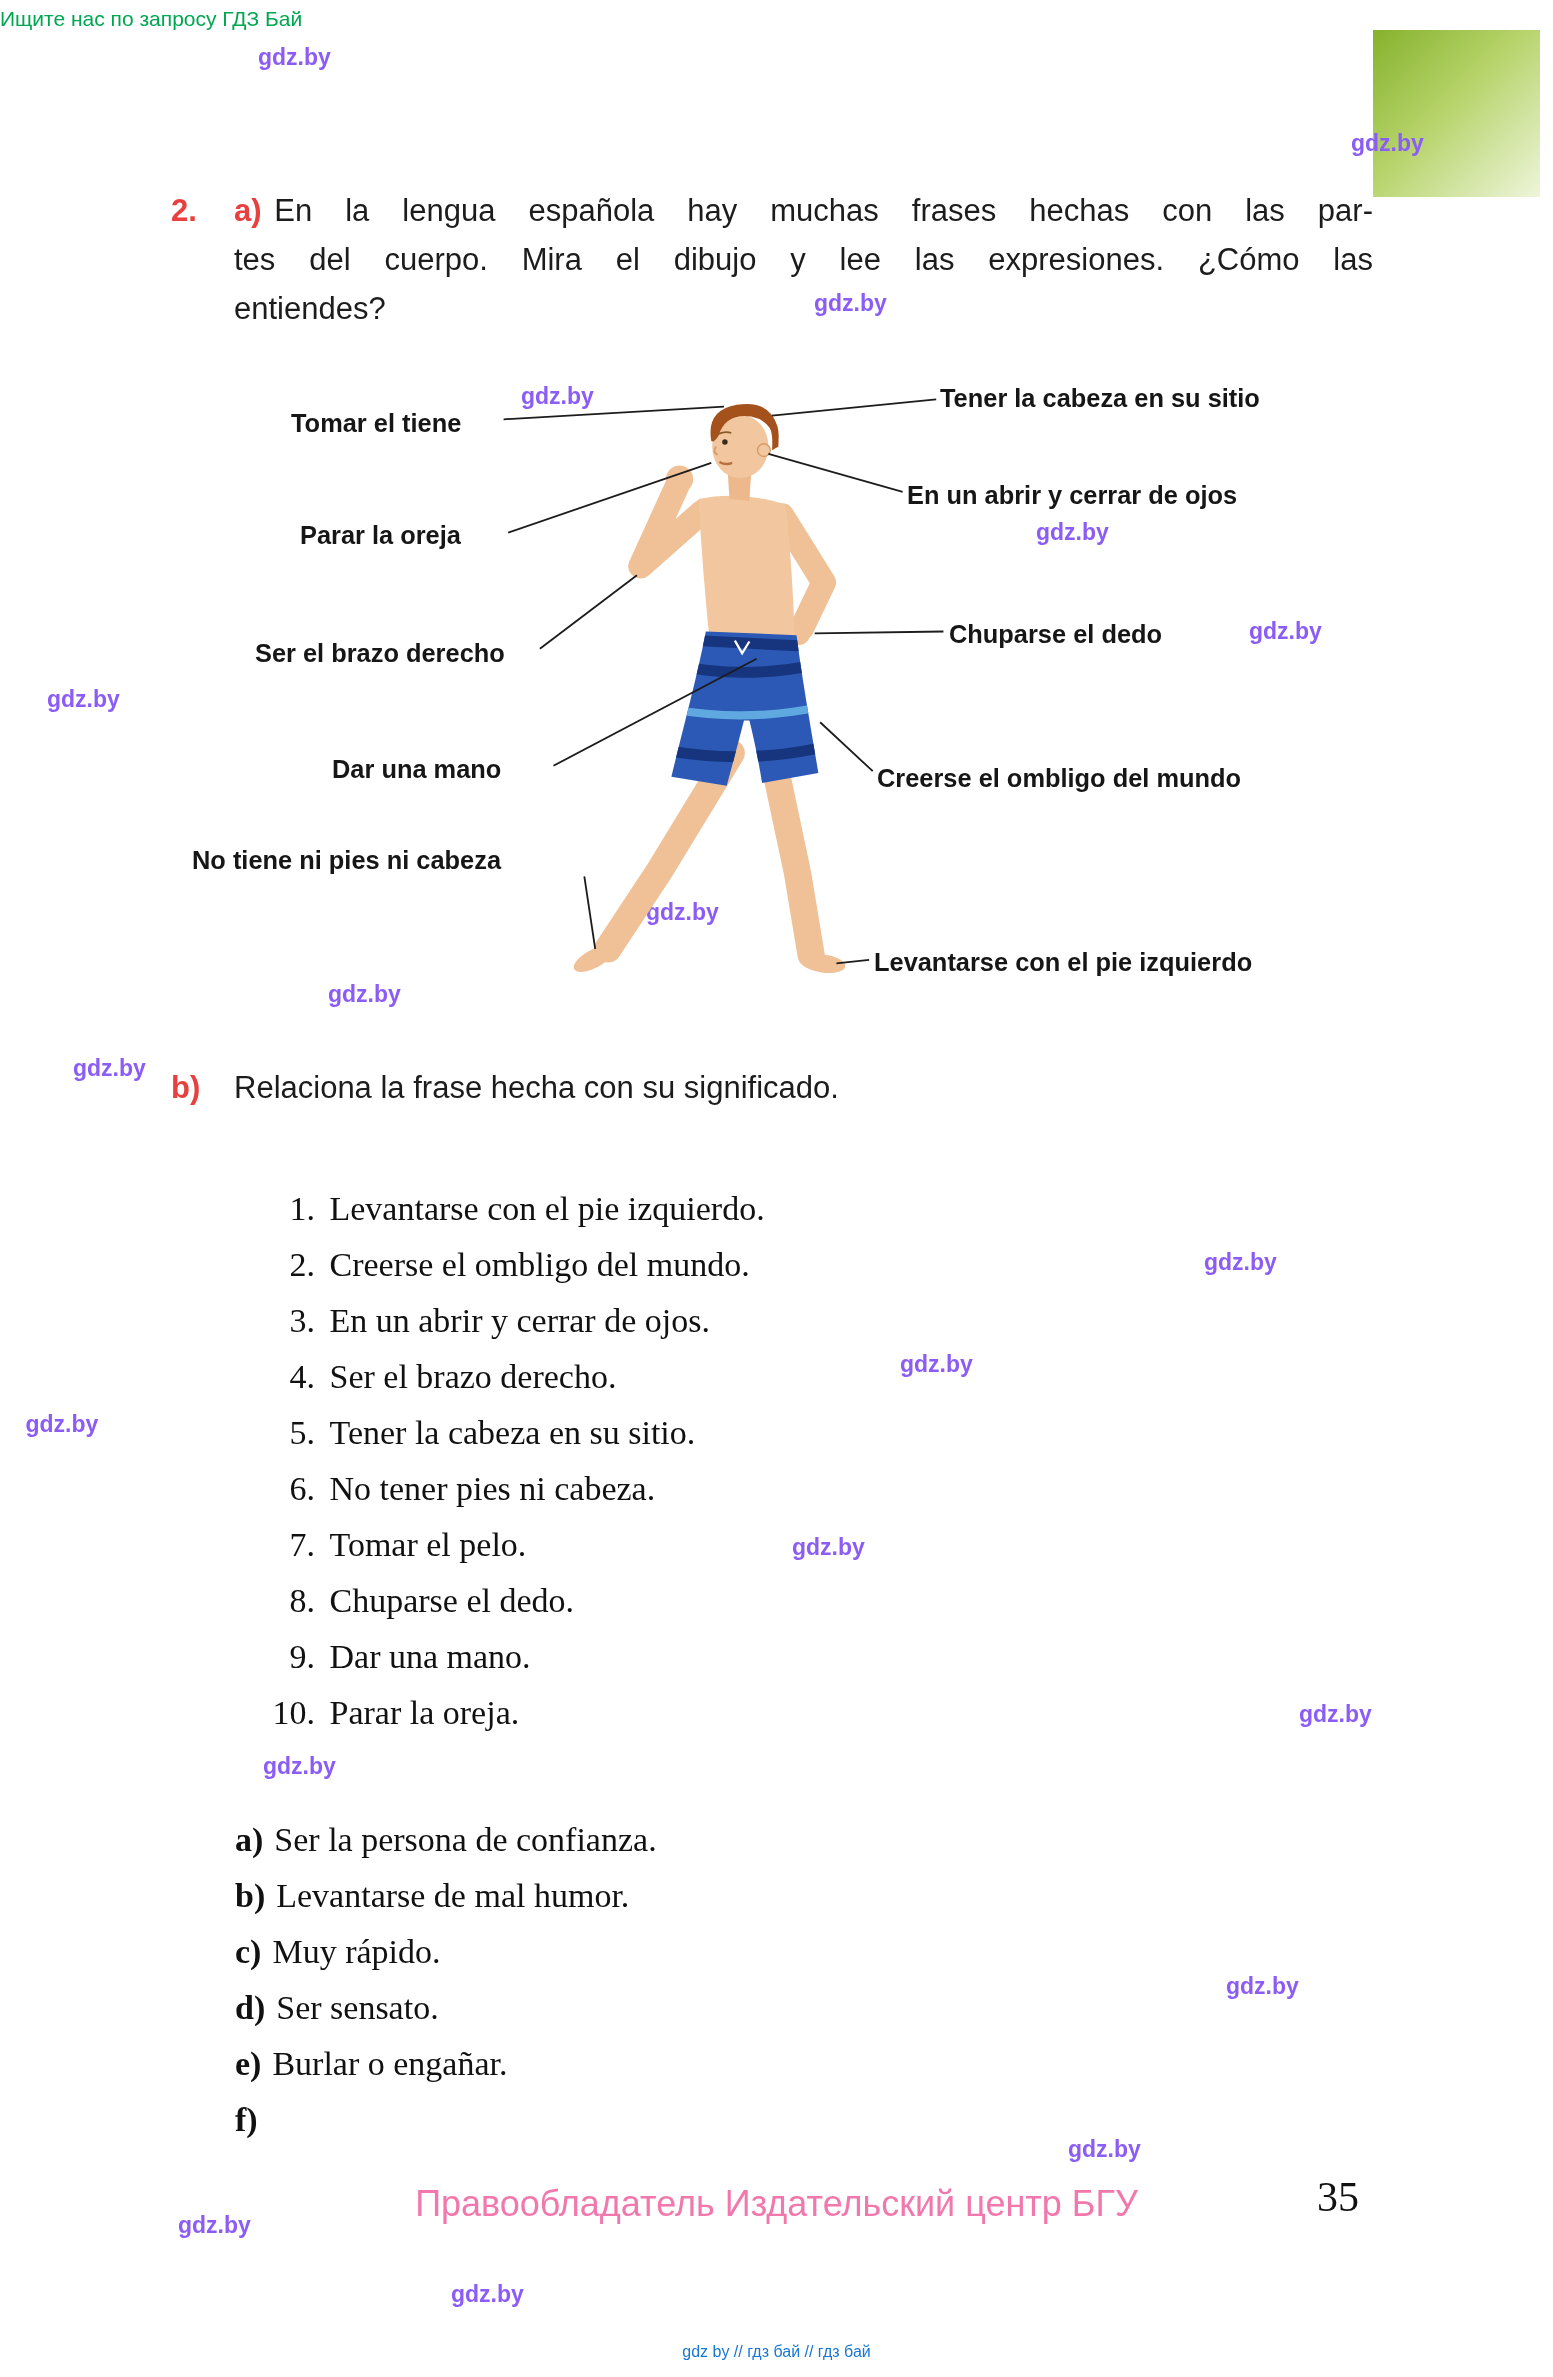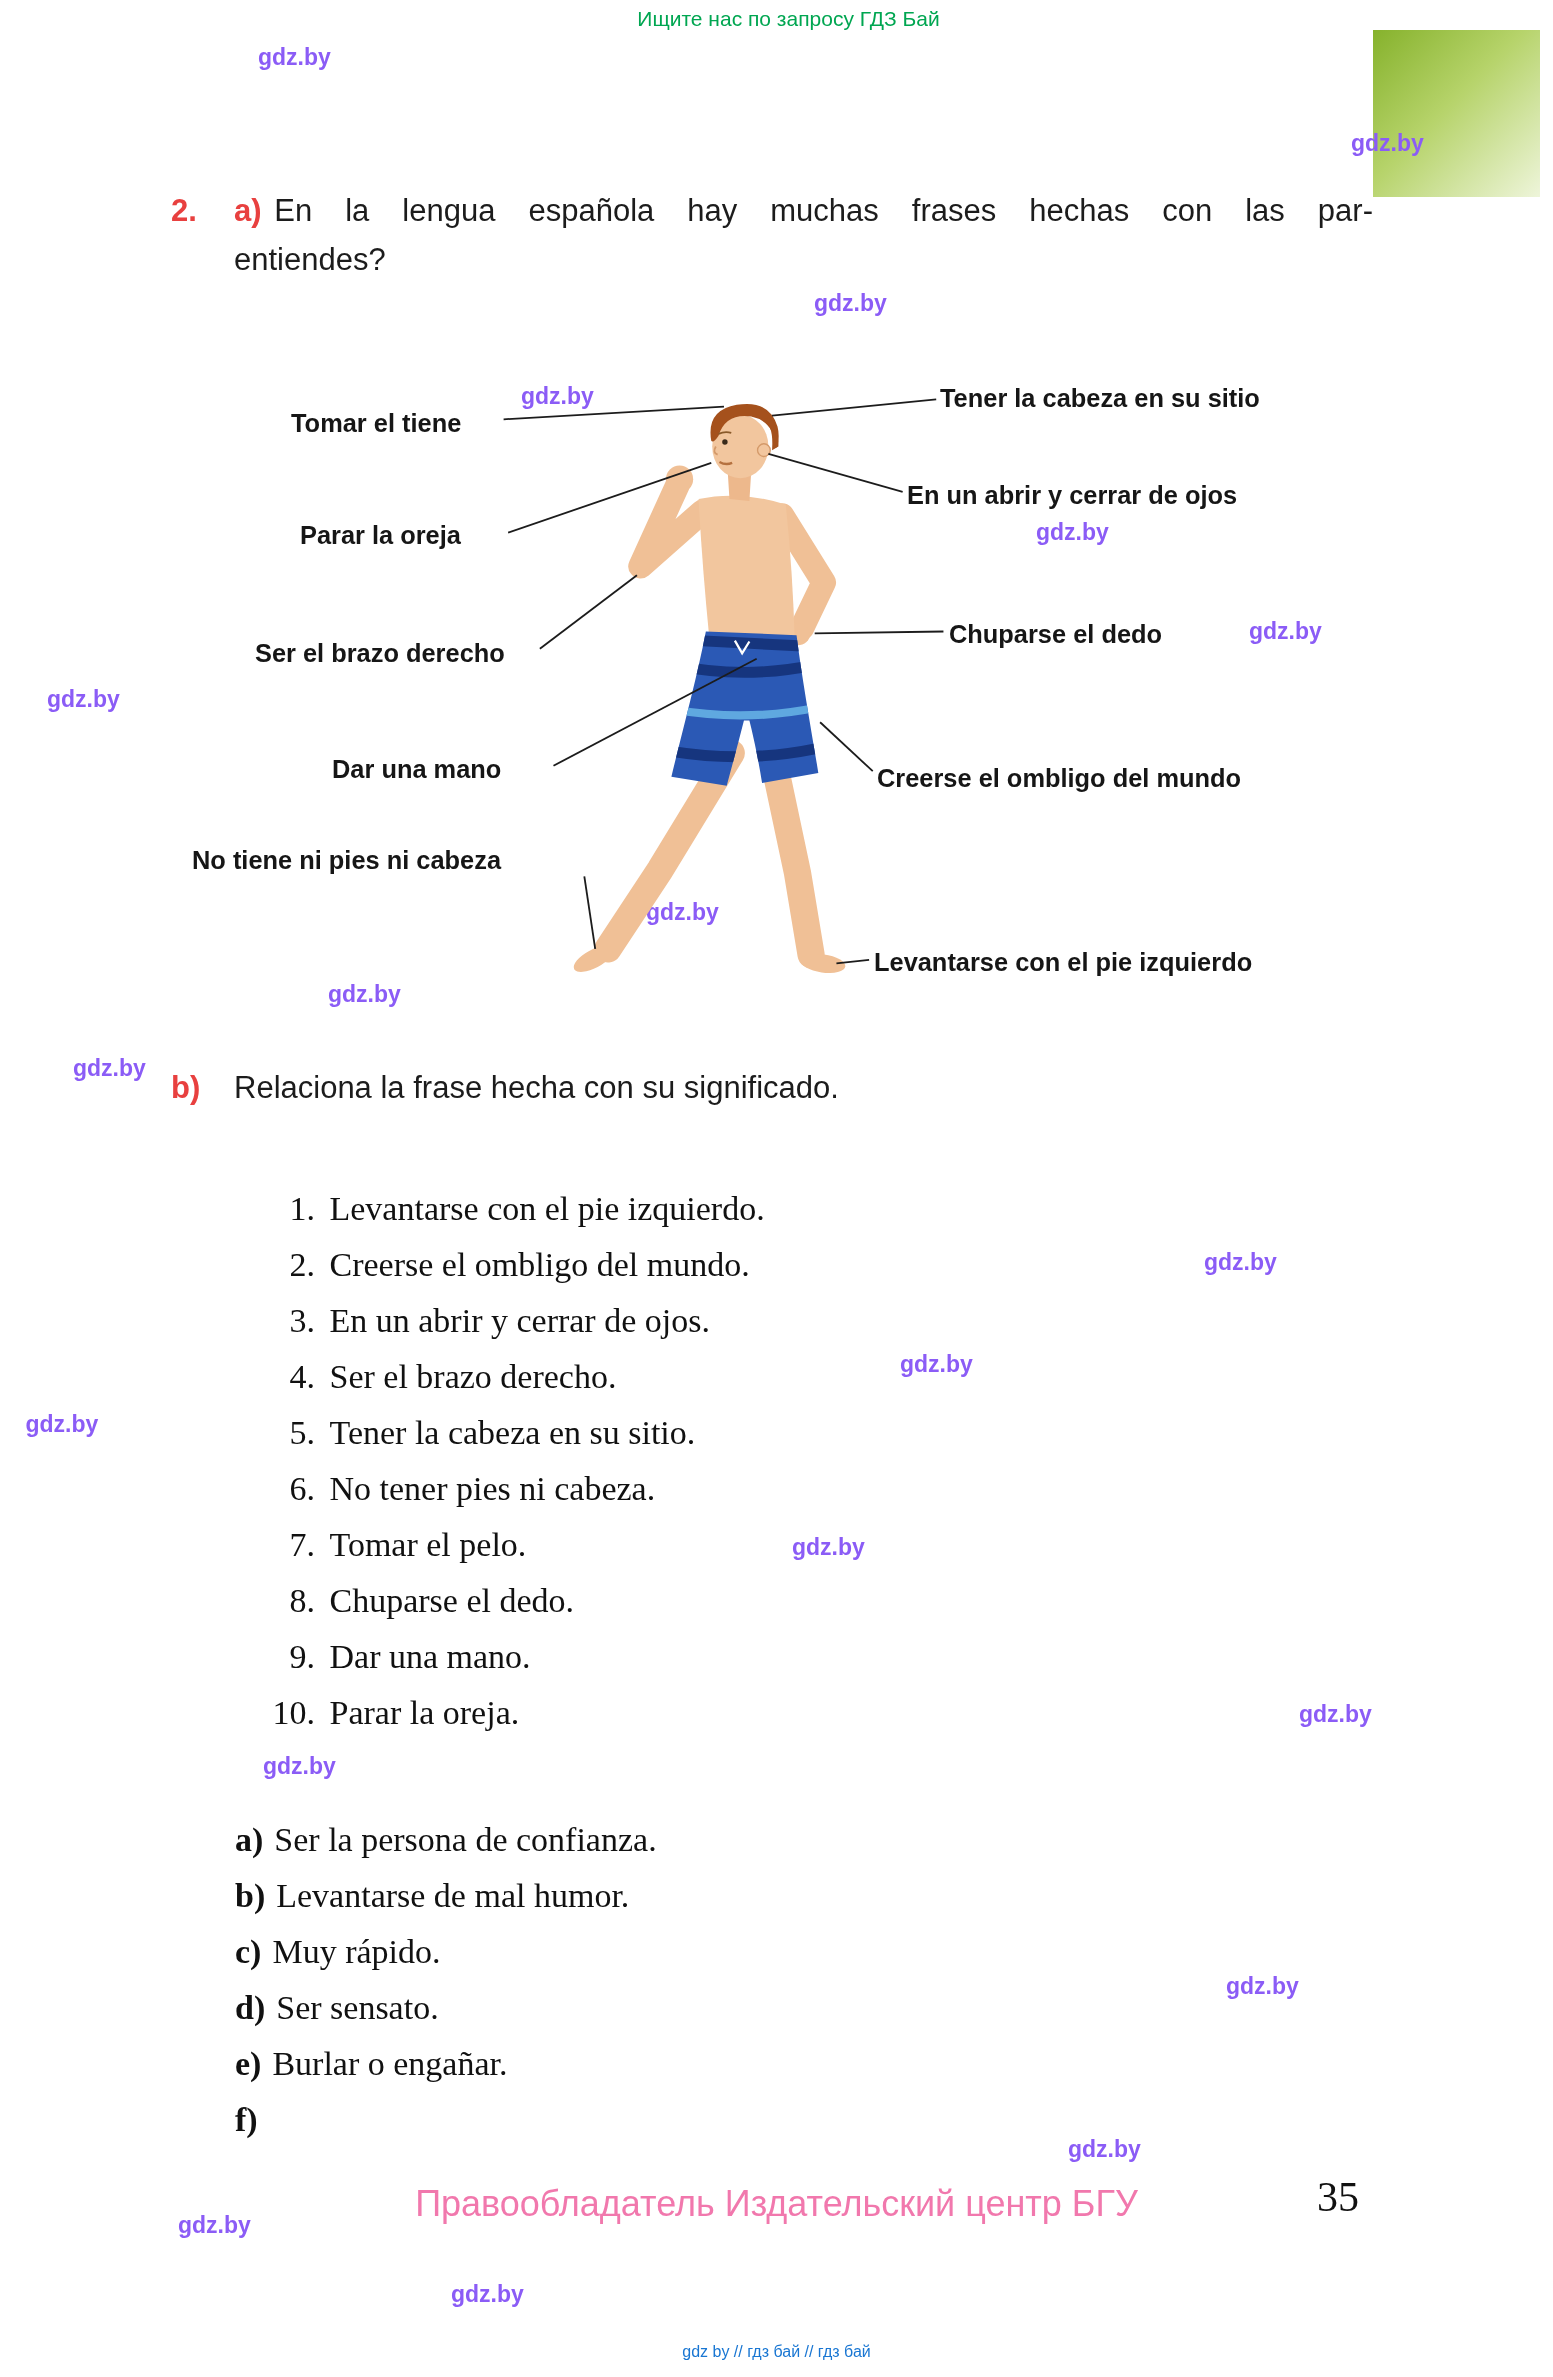--- a/index.html
+++ b/index.html
@@ -4,22 +4,22 @@
 <style>
   * { margin:0; padding:0; box-sizing:border-box; }
   html,body { background:#ffffff; }
   #page {
     position:relative; width:1553px; height:2377px; overflow:hidden;
     background:#ffffff; color:#1c1c1c;
     font-family:"Liberation Sans","DejaVu Sans",sans-serif;
   }
   .wm { position:absolute; font-size:23px; color:#8b5cf6; white-space:nowrap;font-weight:bold; }
   .banner {
-    position:absolute; top:7.3px; left:0; width:100%; text-align:center;
-    font-size:21px; color:var(--banner-green,#00a651);padding-left:24px;
+    position:absolute; top:7.3px; left:0; width:100%; text-align:left;
+    font-size:21px; color:var(--banner-green,#00a651);
   }
   .green-box {
     position:absolute; left:1373px; top:30px; width:167px; height:167px;
     background:linear-gradient(135deg,#86b22c 0%,#b6d36a 45%,#eef5da 100%);
   }
   .intro { position:absolute; left:171px; top:186px; display:flex; }
   .ex-num {
     width:63px; font-size:31px; font-weight:bold; line-height:49px;
     color:var(--accent-red,#e8403f);
   }
@@ -85,20 +85,21 @@
   <span class="wm" style="left:263px;top:1753px">gdz.by</span>
   <span class="wm" style="left:1226px;top:1973px">gdz.by</span>
   <span class="wm" style="left:1068px;top:2136px">gdz.by</span>
   <span class="wm" style="left:178px;top:2212px">gdz.by</span>
   <span class="wm" style="left:451px;top:2281px">gdz.by</span>
 
   <div class="intro">
     <div class="ex-num">2.</div>
     <div class="intro-lines">
       <div class="jline"><span class="a-label">a)</span><span>En la lengua española hay muchas frases hechas con las par-</span></div>
+      <div class="jline">tes del cuerpo. Mira el dibujo y lee las expresiones. ¿Cómo las</div>
       <div>entiendes?</div>
     </div>
   </div>
 
   <svg class="fig-svg" viewBox="0 0 1300 700">
     <g>
 
       <path d="M612,168 L658,242 L634,292" fill="none" stroke="#f0c096" stroke-width="27" stroke-linecap="round" stroke-linejoin="round"></path>
       <ellipse cx="629" cy="299" rx="14" ry="12" fill="#f0c096"></ellipse>
       <path d="M524,164 L456,224 L497,134" fill="none" stroke="#f0c096" stroke-width="27" stroke-linecap="round" stroke-linejoin="round"></path>

